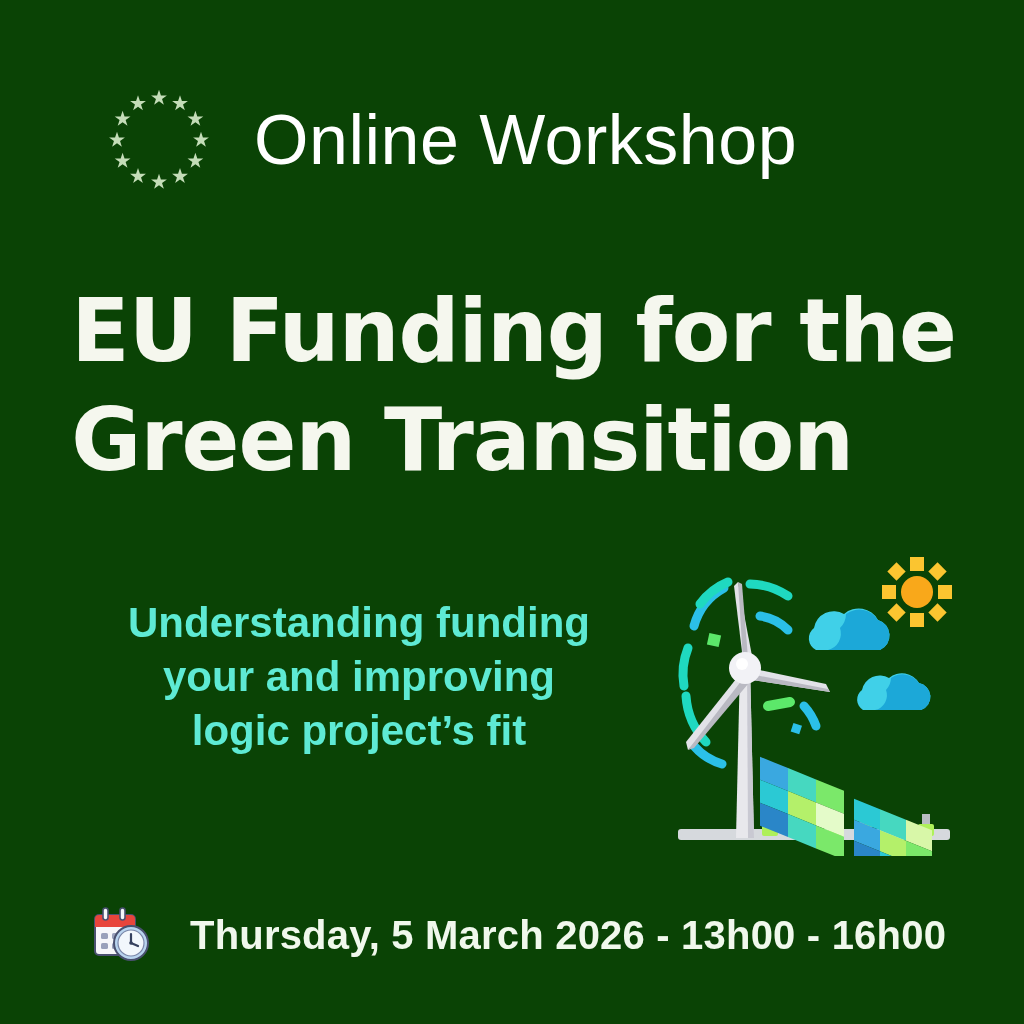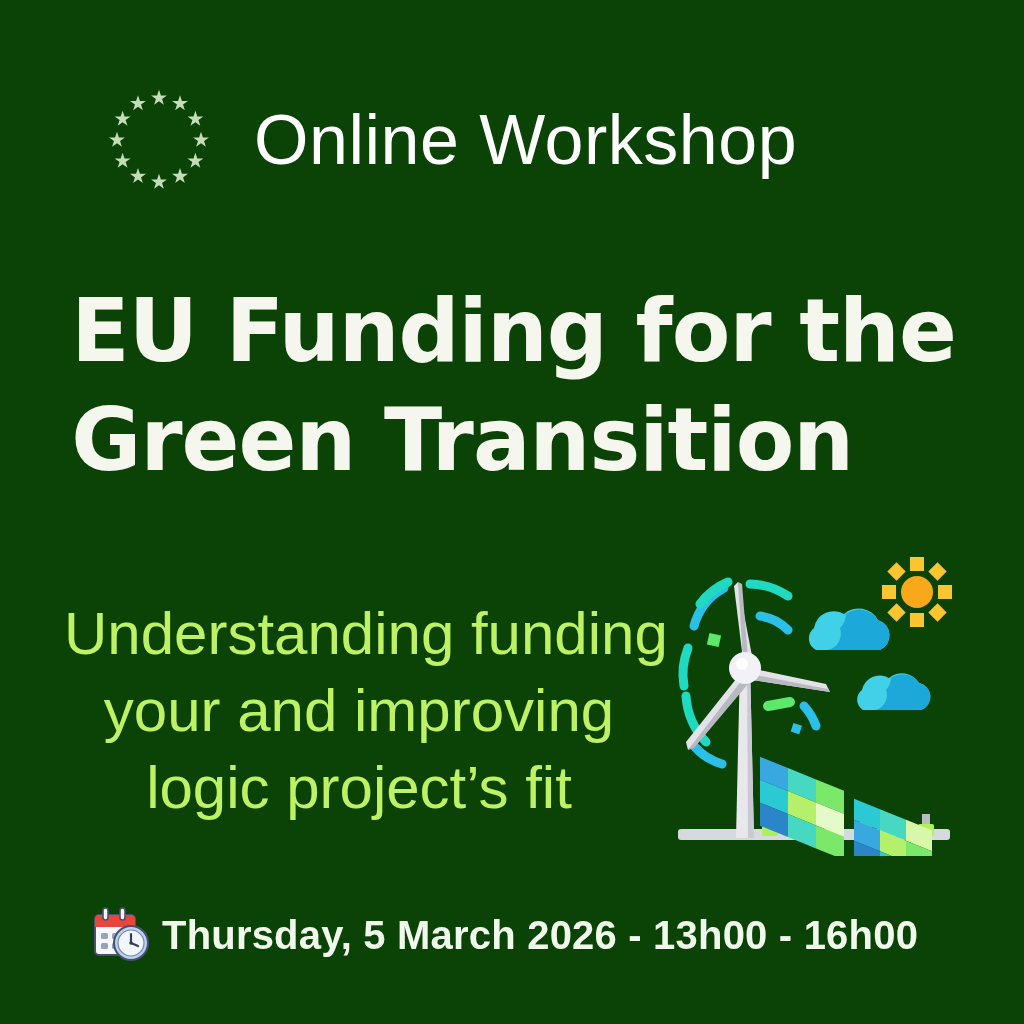--- a/index.html
+++ b/index.html
@@ -61,40 +61,40 @@
 
   
   #subtitle-block {
     position:absolute;
     left:64px; top:588px;
     width:590px;
     text-align:center;
   }
   .subtitle-line {
     font-family:"Liberation Sans", sans-serif;
-    font-size:60px;
-    font-weight:400;
-    color:#bef264;
+    font-size:42px;
+    font-weight:700;
+    color:#5eead4;
     line-height:1.28;
     white-space:nowrap;
   }
 
   
   #illustration {
     position:absolute;
     left:664px; top:548px;
     width:300px; height:300px;
   }
   #illustration svg { display:block; width:300px; height:300px; }
 
   
   #datetime-row {
     position:absolute;
     left:92px; top:896px;
-    display:flex; align-items:center; gap:12px;
+    display:flex; align-items:center; gap:40px;
     height:62px;
   }
   #calendar-clock-icon { width:58px; height:56px; flex:none; }
   #calendar-clock-icon svg { display:block; width:58px; height:56px; }
 
   #datetime-text {
     font-family:"Liberation Sans", sans-serif;
     font-size:40px;
     font-weight:bold;
     color:#f0f8ec;

